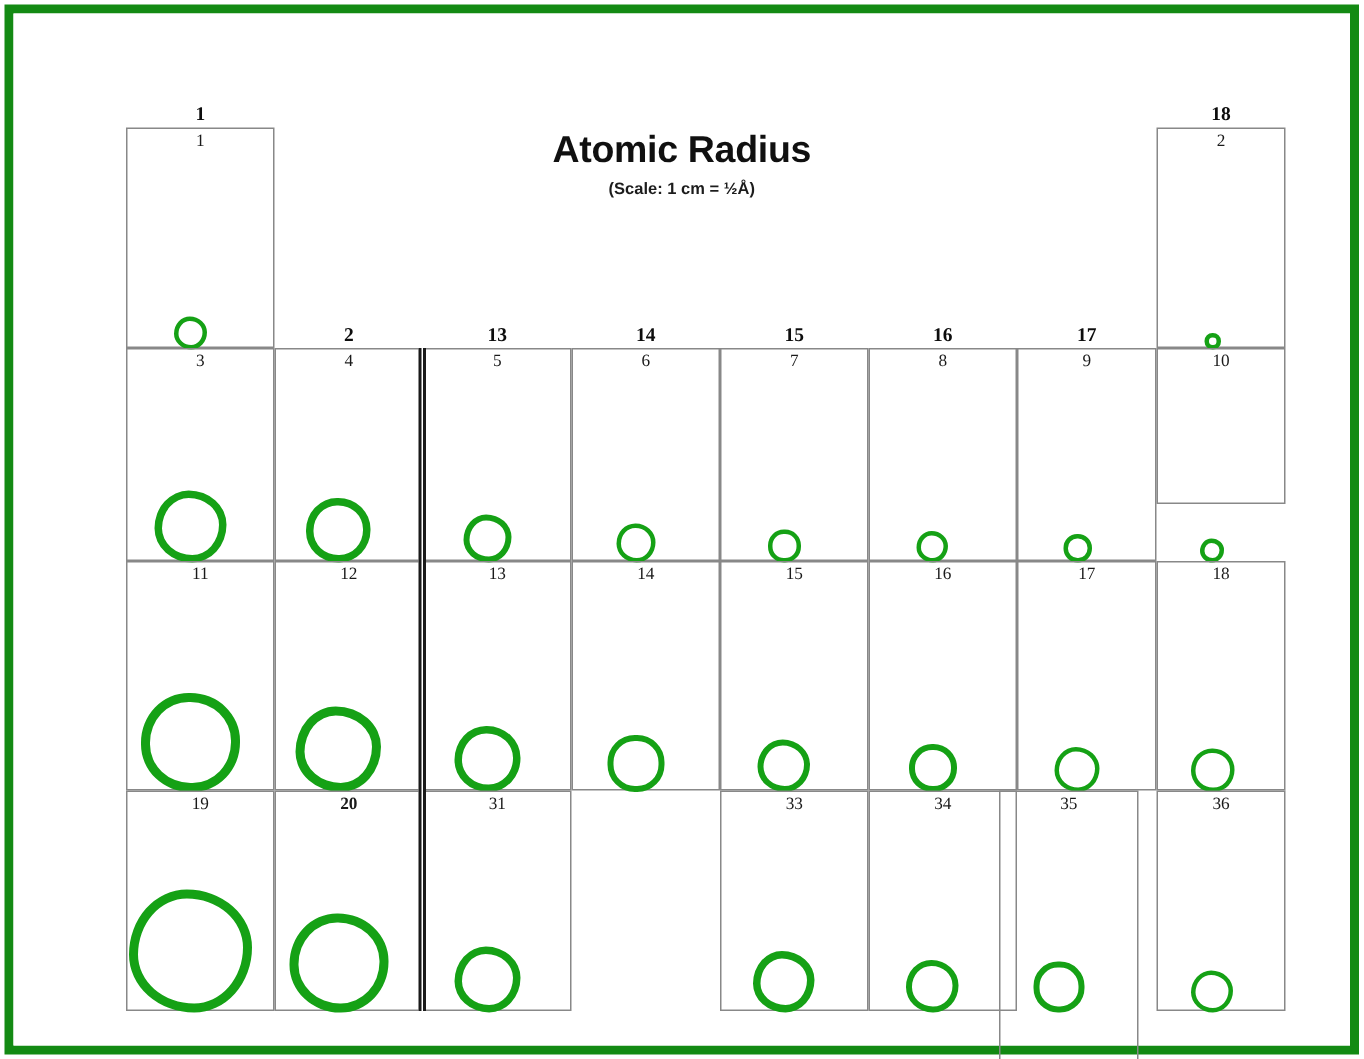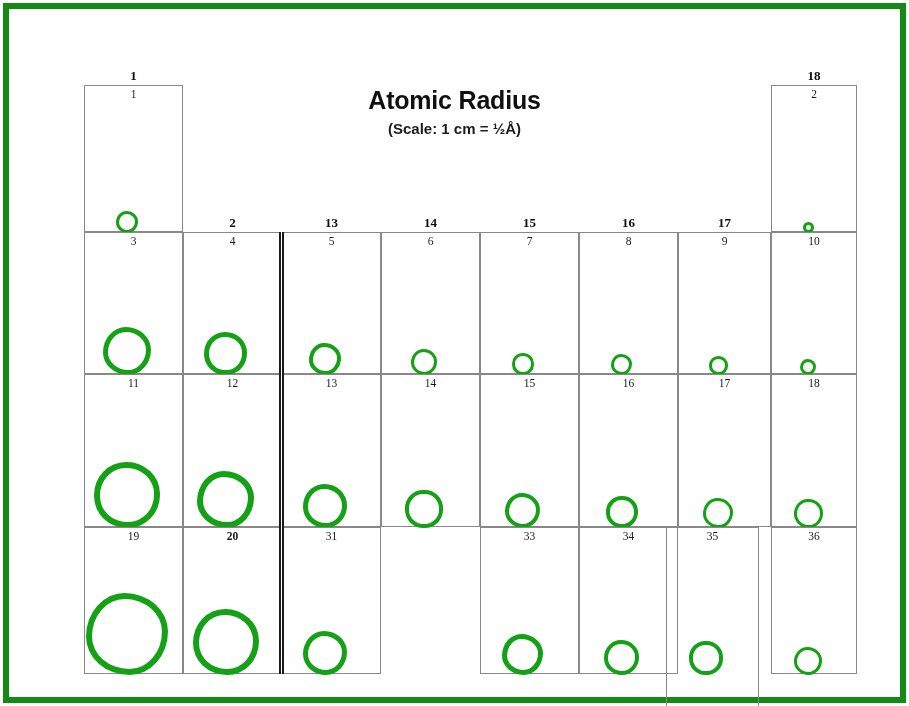--- a/index.html
+++ b/index.html
@@ -39,21 +39,21 @@
     font-size:25px;
     font-weight:bold;
     color:#101010;
     letter-spacing:-0.2px;
     margin-top:16px;
   }
   .subtitle{
     position:absolute;
     left:0;top:120px;width:909px;
     text-align:center;
-    font-size:15px;
+    font-size:11px;
     font-weight:bold;
     color:#1c1c1c;
   }
 
   
   #table-area{
     position:absolute;
     left:84px;top:72px;
     width:773px;height:602px;
   }
@@ -147,21 +147,21 @@
         <div class="atom-circle" style="width: 22px; height: 22px; border-width: 3px; left: 31px; top: 120px; border-radius: 48%;"></div>
       </div>
       <div class="cell" style="left: 495px; width: 99px; top: 160px; height: 142px;">
         <div class="atomic-number">8</div>
         <div class="atom-circle" style="width: 21px; height: 21px; border-width: 3px; left: 31px; top: 121px; border-radius: 48% 52% / 52% 48%;"></div>
       </div>
       <div class="cell" style="left: 594px; width: 93px; top: 160px; height: 142px;">
         <div class="atomic-number">9</div>
         <div class="atom-circle" style="width: 19px; height: 19px; border-width: 3px; left: 30px; top: 123px; border-radius: 48% 49% / 49% 48%;"></div>
       </div>
-      <div class="cell" style="left: 687px; width: 86px; top: 160px; height: 142px;">
+      <div class="cell" style="left: 687px; width: 86px; top: 160px; height: 104px;">
         <div class="atomic-number">10</div>
         <div class="atom-circle" style="width: 16px; height: 16px; border-width: 3px; left: 28px; top: 126px; border-radius: 48% 53% / 53% 48%;"></div>
       </div>
       <div class="cell" style="left: 0px; width: 99px; top: 302px; height: 153px;">
         <div class="atomic-number">11</div>
         <div class="atom-circle" style="width: 66px; height: 66px; border-width: 6px; left: 9px; top: 87px; border-radius: 48% 50% / 50% 48%;"></div>
       </div>
       <div class="cell" style="left: 99px; width: 99px; top: 302px; height: 153px;">
         <div class="atomic-number">12</div>
         <div class="atom-circle" style="width: 57px; height: 57px; border-width: 6px; left: 13px; top: 96px; border-radius: 48% 54% / 54% 48%;"></div>

